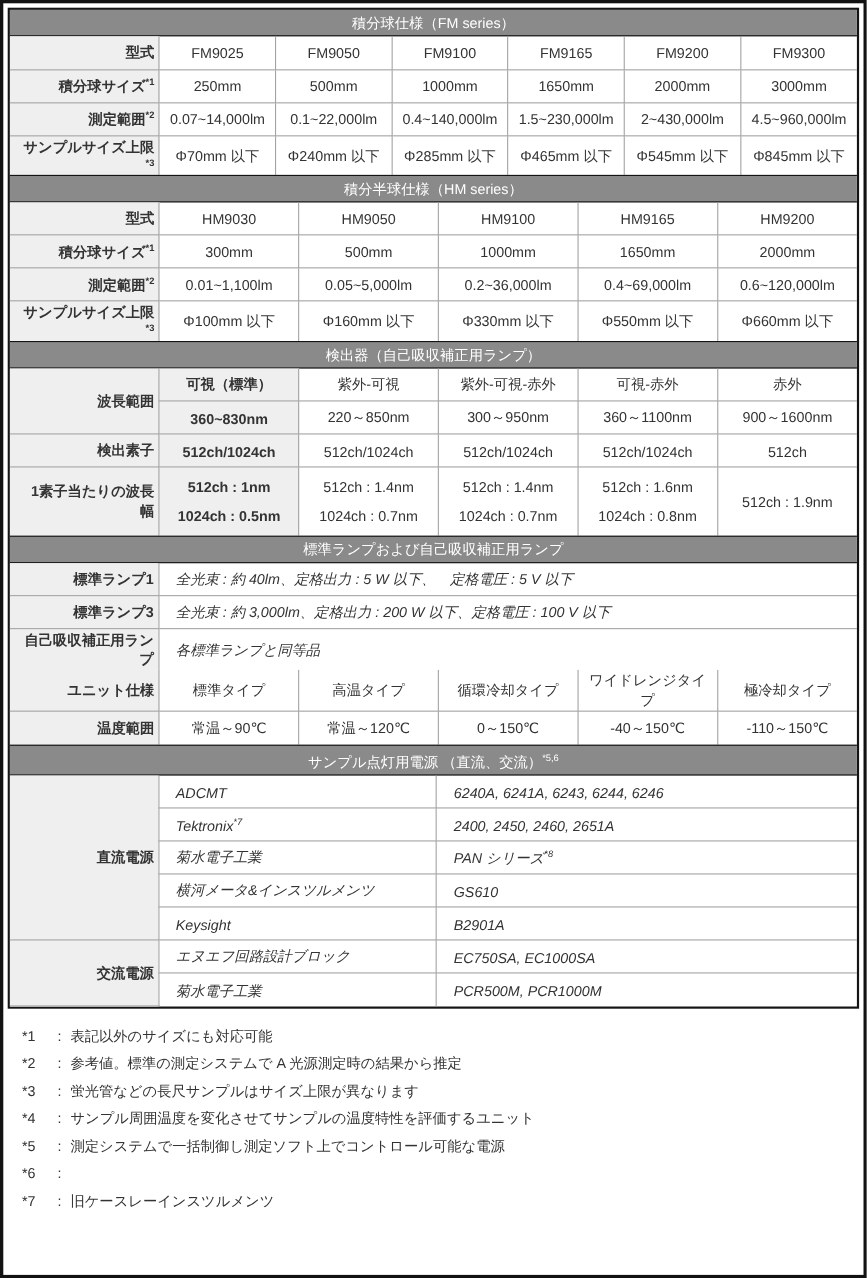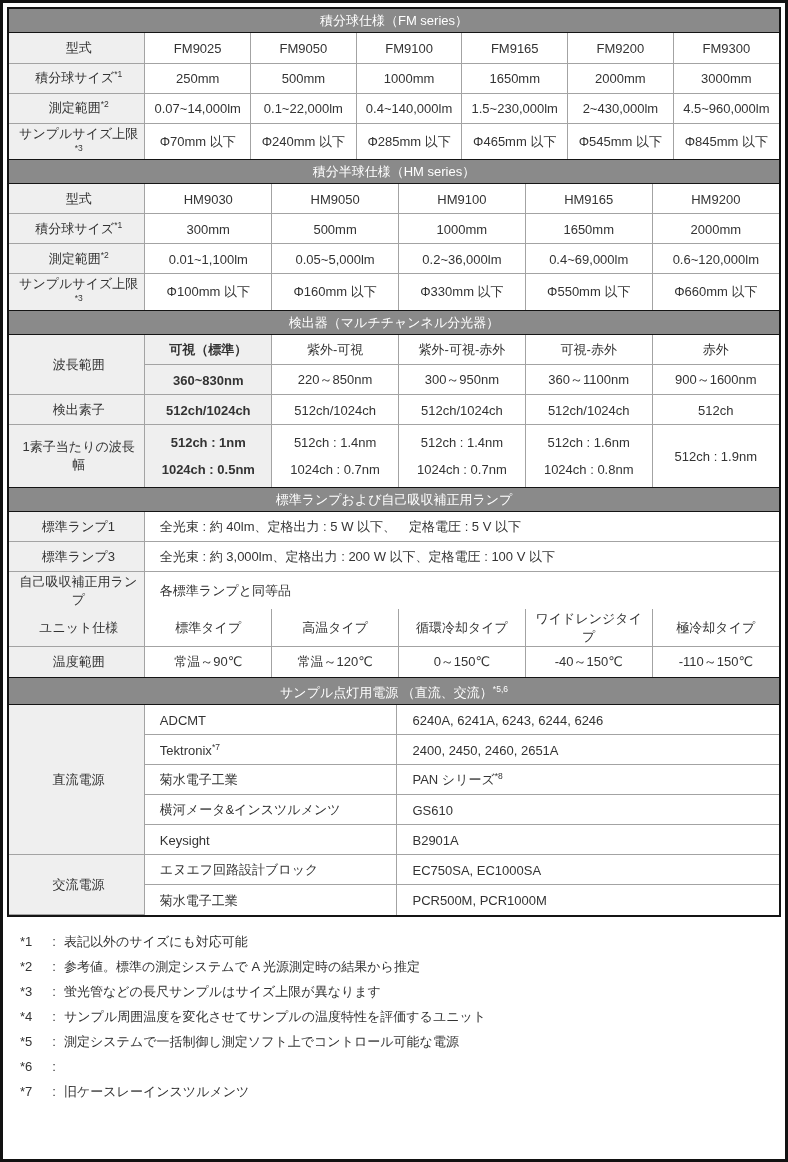--- a/index.html
+++ b/index.html
@@ -22,24 +22,24 @@
   .spec-table > .band:first-child{border-top:none;}
   table{border-collapse:collapse;table-layout:fixed;width:100%;}
   td{
     border:1px solid var(--cell-border);font-size:13px;color:var(--txt);
     height:30px;text-align:center;padding:1px 4px 0 4px;vertical-align:middle;
   }
   td:first-child{border-left:none;}
   td:last-child{border-right:none;}
   tr:first-child td{border-top:none;}
   tr:last-child td{border-bottom:none;}
-  td.label{background:var(--lab-bg);text-align:center;padding-left:8px;}
+  td.label{background:var(--lab-bg);text-align:right;padding-left:8px;font-weight:bold;}
   td.shade{background:var(--lab-bg);}
   td.bold{font-weight:bold;}
-  td.left{text-align:left;padding-left:15px;}
+  td.left{text-align:left;padding-left:15px;font-style:italic;}
   td.tall{height:62px;text-align:center;}
   td .line{line-height:27px;}
   sup{font-size:8.5px;vertical-align:super;letter-spacing:0;}
   .footnotes{padding:12px 0 0 13px;}
   .fn{height:25px;display:flex;align-items:center;font-size:13px;color:var(--txt);}
   .fn .m{width:24px;flex:0 0 24px;}
   .fn .c{width:20px;flex:0 0 20px;text-align:center;}
   .fn .t{white-space:nowrap;text-align:right;}
 </style>
 </head>
@@ -135,21 +135,21 @@
           <tr>
             <td class="label"><span>サンプルサイズ上限</span><sup>*3</sup></td>
             <td class=""><span>Φ100mm 以下</span></td>
             <td class=""><span>Φ160mm 以下</span></td>
             <td class=""><span>Φ330mm 以下</span></td>
             <td class=""><span>Φ550mm 以下</span></td>
             <td class=""><span>Φ660mm 以下</span></td>
           </tr>
         </tbody>
       </table>
-      <div class="band"><span>検出器（マルチチャンネル分光器）</span></div>
+      <div class="band"><span>検出器（自己吸収補正用ランプ）</span></div>
       <table>
         <colgroup>
           <col style="width: 135px;">
           <col style="width: 126px;">
           <col style="width: 126px;">
           <col style="width: 126px;">
           <col style="width: 126px;">
           <col style="width: 126px;">
         </colgroup>
         <tbody>

